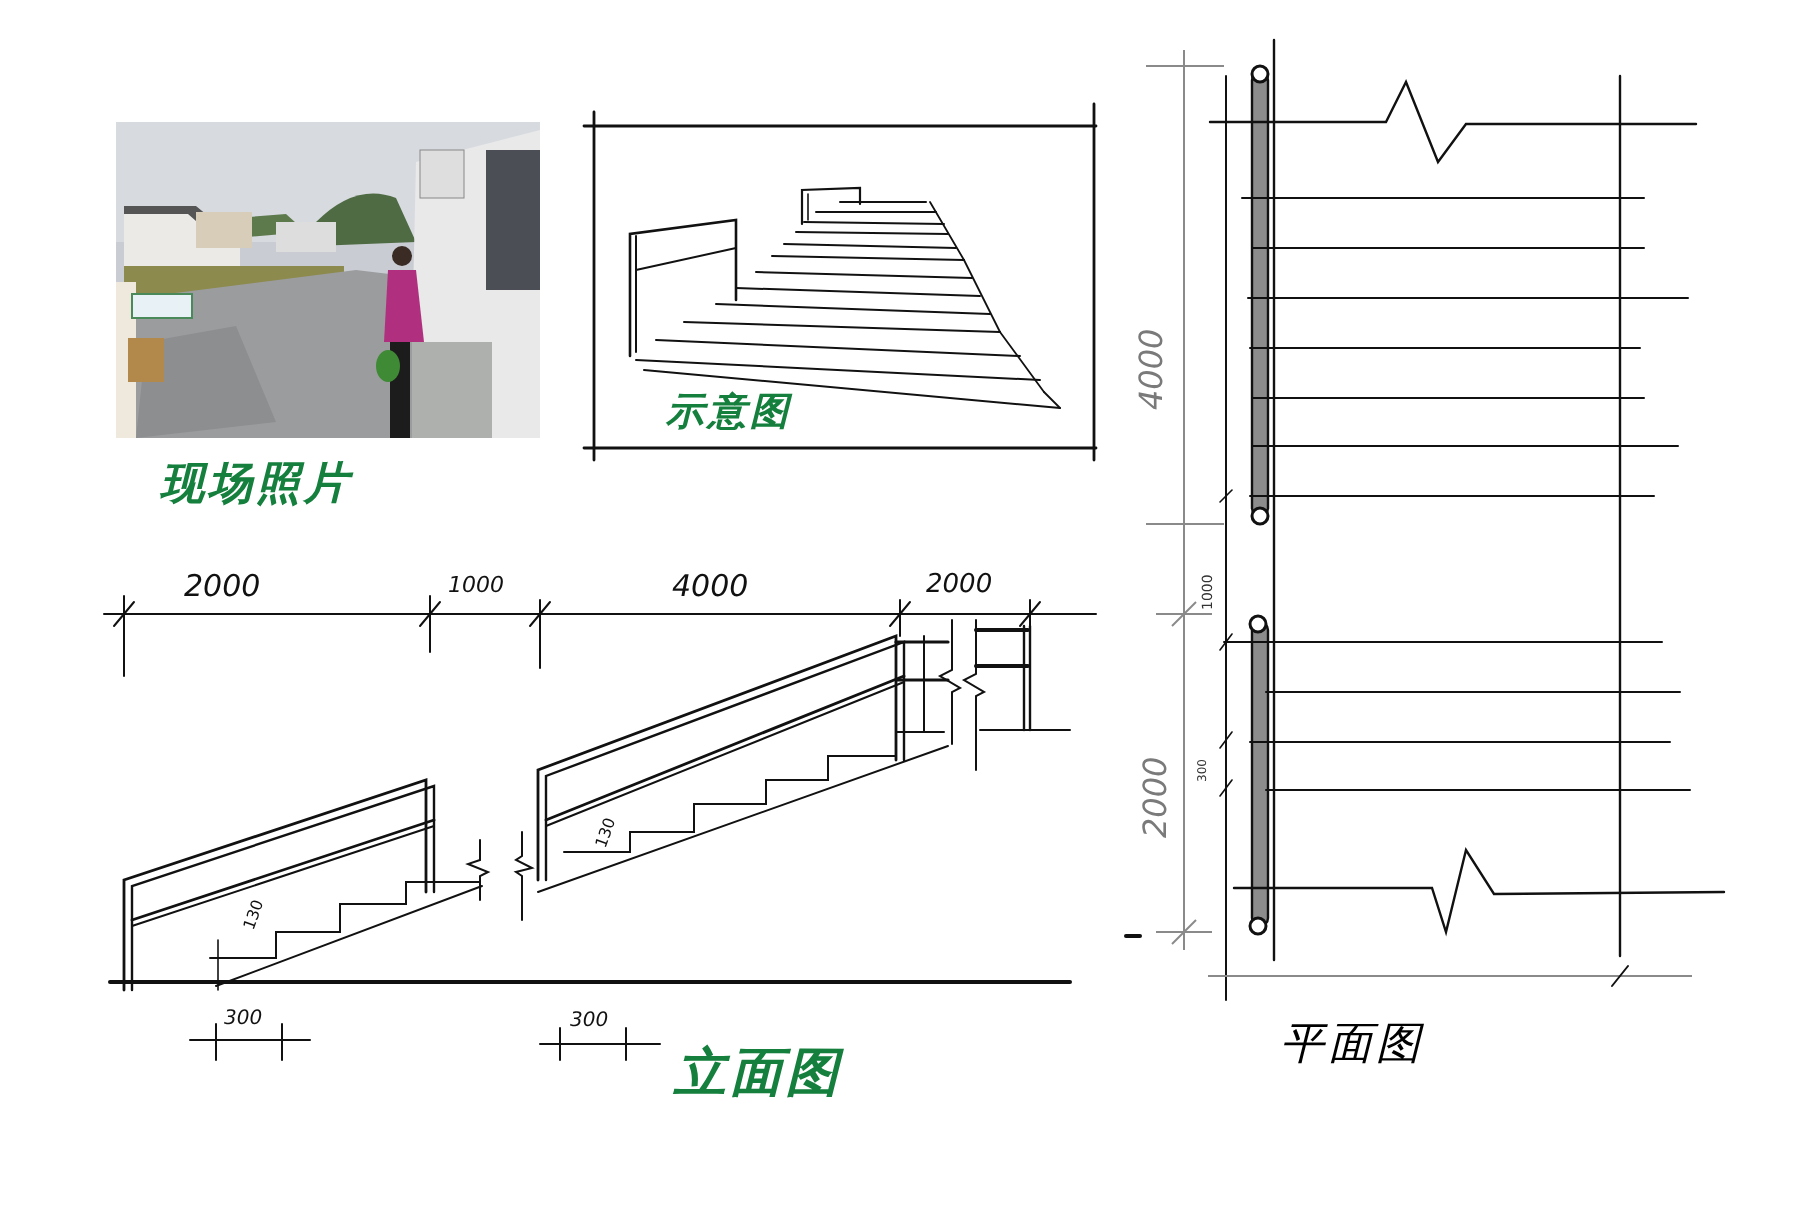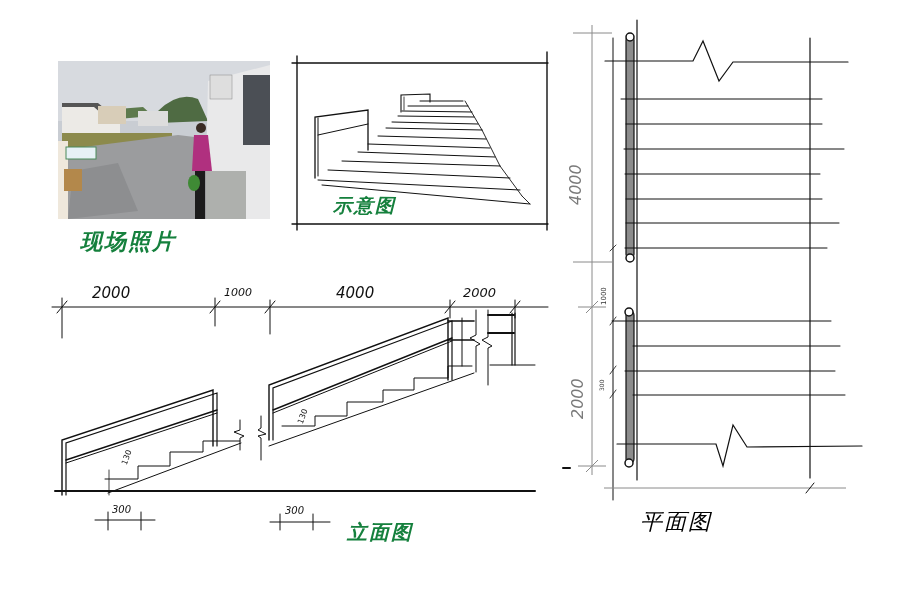--- a/index.html
+++ b/index.html
@@ -183,21 +183,21 @@
       <line class="ln" x1="610" y1="374" x2="616" y2="366" stroke-width="0.8"></line>
       <line class="ln" x1="610" y1="398" x2="616" y2="390" stroke-width="0.8"></line>
       <line class="ln-grey" x1="586" y1="313" x2="598" y2="301" stroke-width="1"></line>
       <line class="ln-grey" x1="586" y1="472" x2="598" y2="460" stroke-width="1"></line>
       <line class="ln" x1="563" y1="468" x2="570" y2="468" stroke-width="2"></line>
     </g>
   </svg>
 
   <div class="title-cn" style="left:80px;top:227px;font-size:22px">现场照片</div>
   <div class="title-cn" style="left:333px;top:193px;font-size:19px">示意图</div>
-  <div class="title-cn" style="left:347px;top:519px;font-size:20px">立面图</div>
+  <div class="title-cn" style="left:337px;top:519px;font-size:26px">立面图</div>
   <div class="title-cn" style="left:640px;top:507px;font-size:22px;color:#000000;font-weight:normal">平面图</div>
 
   <div style="position:absolute;left:92px;top:284px;font-size:15px;font-style:italic;color:#111">2000</div>
   <div style="position:absolute;left:224px;top:286px;font-size:11px;font-style:italic;color:#111">1000</div>
   <div style="position:absolute;left:336px;top:284px;font-size:15px;font-style:italic;color:#111">4000</div>
   <div style="position:absolute;left:463px;top:285px;font-size:13px;font-style:italic;color:#111">2000</div>
 
   <div style="position:absolute;left:120px;top:463px;font-size:8px;color:#111;transform:rotate(-70deg);transform-origin:left top">130</div>
   <div style="position:absolute;left:296px;top:422px;font-size:8px;color:#111;transform:rotate(-70deg);transform-origin:left top">130</div>
   <div style="position:absolute;left:112px;top:504px;font-size:10px;font-style:italic;color:#111">300</div>

